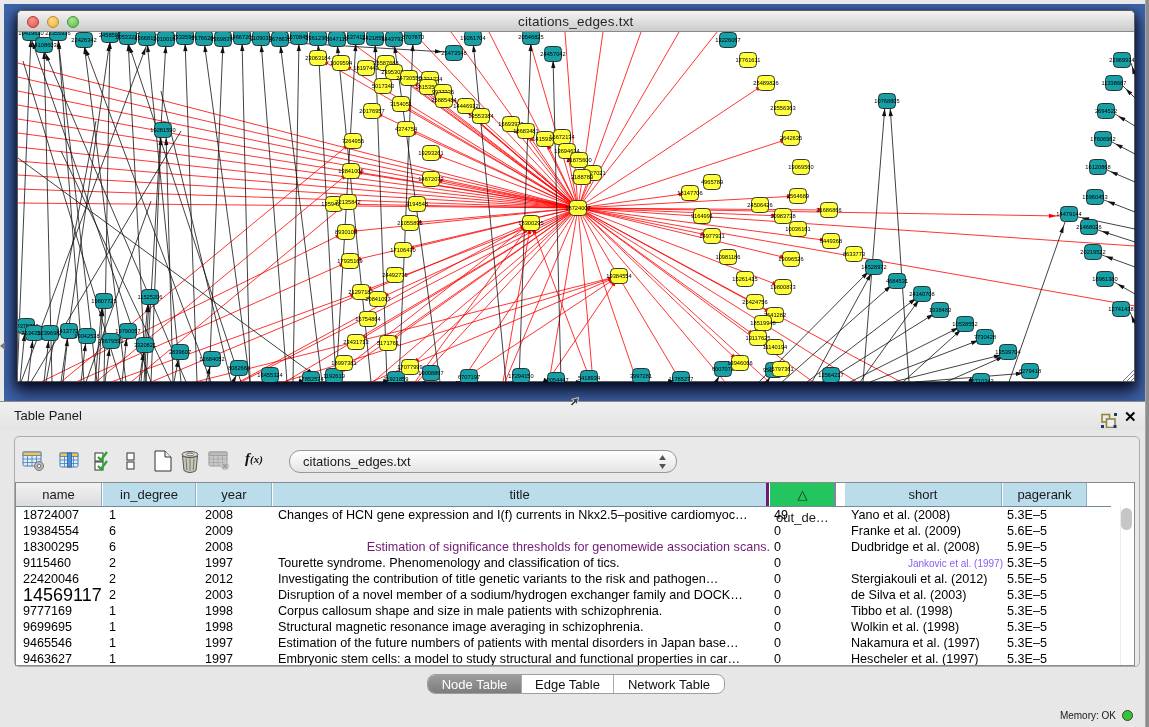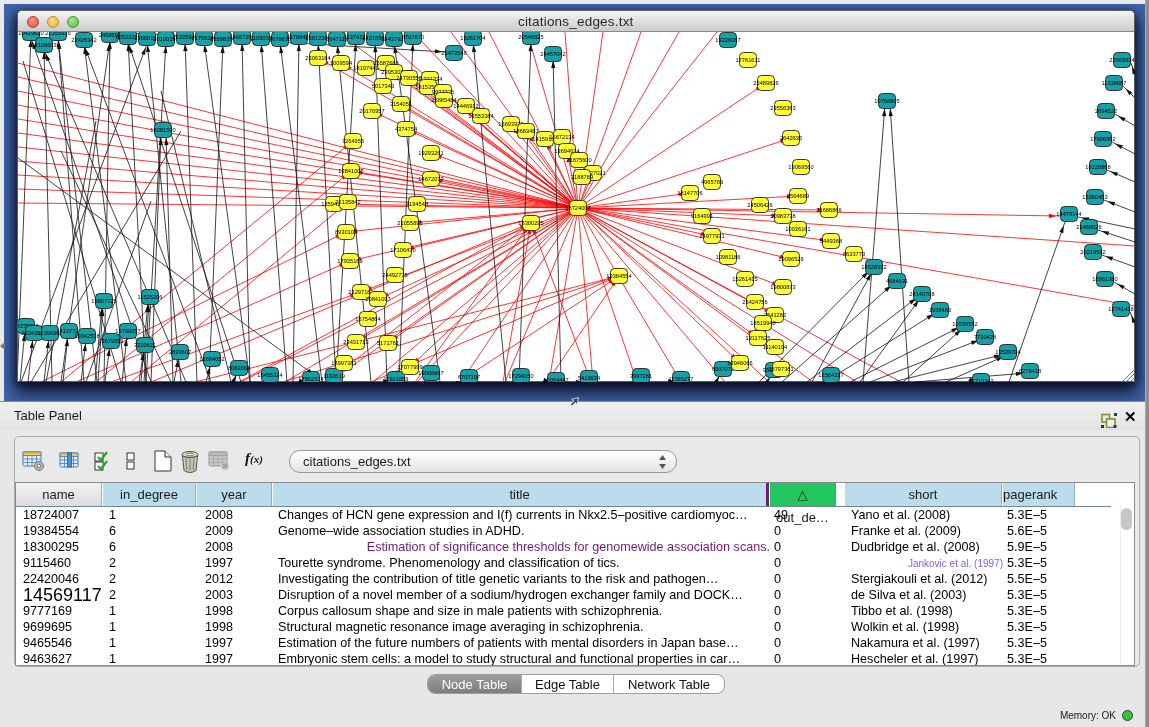--- a/index.html
+++ b/index.html
@@ -750,33 +750,32 @@
       <path d="M4.5 14l3.4-5H1.1z" fill="#555"></path>
     </svg>
 </div>
 <div id="tbl">
  <div style="position:absolute;left:0px;top:0;width:86px;height:23px;background:linear-gradient(#f2f2f2,#dcdcdc);border-right:1px solid #8fb0c0;text-align:center;line-height:23px;font-size:13px;color:#1a1a1a">name</div>
     <div style="position:absolute;left:87px;top:0;width:93px;height:23px;background:#badcEB;border-right:1px solid #8fb0c0;text-align:center;line-height:23px;font-size:13px;color:#1a1a1a">in_degree</div>
     <div style="position:absolute;left:181px;top:0;width:75px;height:23px;background:#badcEB;border-right:1px solid #8fb0c0;text-align:center;line-height:23px;font-size:13px;color:#1a1a1a">year</div>
     <div style="position:absolute;left:257px;top:0;width:496px;height:23px;background:#badcEB;border-right:3px solid #701a75;text-align:center;line-height:23px;font-size:13px;color:#1a1a1a">title</div>
     <div style="position:absolute;left:754px;top:0;width:66px;height:23px;background:#22c55e;border-right:1px solid #d946ef;text-align:center;line-height:23px;font-size:13px;color:#1a1a1a">△ out_de…</div>
     <div style="position:absolute;left:829px;top:0;width:157px;height:23px;background:#badcEB;border-right:1px solid #8fb0c0;text-align:center;line-height:23px;font-size:13px;color:#1a1a1a">short</div>
-    <div style="position:absolute;left:987px;top:0;width:72px;height:23px;background:#badcEB;border-right:1px solid #8fb0c0;line-height:23px;font-size:13px;color:#1a1a1a">pagerank</div>
+    <div style="position:absolute;left:987px;top:0;width:84px;height:23px;background:#badcEB;border-right:1px solid #8fb0c0;text-align:center;line-height:23px;font-size:13px;color:#1a1a1a">pagerank</div>
  <div id="hdrline"></div>
  <div style="position:absolute;left:7px;top:25px;width:80px;height:16px;line-height:15px;font-size:12.6px;color:#000;text-align:left;white-space:nowrap;overflow:hidden">18724007</div>
     <div style="position:absolute;left:93px;top:25px;width:88px;height:16px;line-height:15px;font-size:12.6px;color:#000;text-align:left;white-space:nowrap;overflow:hidden">1</div>
     <div style="position:absolute;left:189px;top:25px;width:68px;height:16px;line-height:15px;font-size:12.6px;color:#000;text-align:left;white-space:nowrap;overflow:hidden">2008</div>
     <div style="position:absolute;left:262px;top:25px;width:492px;height:16px;line-height:15px;font-size:12.6px;color:#000;text-align:left;white-space:nowrap;overflow:hidden">Changes of HCN gene expression and I(f) currents in Nkx2.5–positive cardiomyoc…</div>
     <div style="position:absolute;left:758px;top:25px;width:71px;height:16px;line-height:15px;font-size:12.6px;color:#000;text-align:left;white-space:nowrap;overflow:hidden">49</div>
     <div style="position:absolute;left:835px;top:25px;width:152px;height:16px;line-height:15px;font-size:12.6px;color:#000;text-align:left;white-space:nowrap;overflow:hidden">Yano et al. (2008)</div>
     <div style="position:absolute;left:991px;top:25px;width:89px;height:16px;line-height:15px;font-size:12.6px;color:#000;text-align:left;white-space:nowrap;overflow:hidden">5.3E–5</div>
     <div style="position:absolute;left:7px;top:41px;width:80px;height:16px;line-height:15px;font-size:12.6px;color:#000;text-align:left;white-space:nowrap;overflow:hidden">19384554</div>
     <div style="position:absolute;left:93px;top:41px;width:88px;height:16px;line-height:15px;font-size:12.6px;color:#000;text-align:left;white-space:nowrap;overflow:hidden">6</div>
     <div style="position:absolute;left:189px;top:41px;width:68px;height:16px;line-height:15px;font-size:12.6px;color:#000;text-align:left;white-space:nowrap;overflow:hidden">2009</div>
-    <div style="position:absolute;left:262px;top:41px;width:492px;height:16px;line-height:15px;font-size:12.6px;color:#000;text-align:left;white-space:nowrap;overflow:hidden">Genome–wide association studies in ADHD.</div>
     <div style="position:absolute;left:758px;top:41px;width:71px;height:16px;line-height:15px;font-size:12.6px;color:#000;text-align:left;white-space:nowrap;overflow:hidden">0</div>
     <div style="position:absolute;left:835px;top:41px;width:152px;height:16px;line-height:15px;font-size:12.6px;color:#000;text-align:left;white-space:nowrap;overflow:hidden">Franke et al. (2009)</div>
     <div style="position:absolute;left:991px;top:41px;width:89px;height:16px;line-height:15px;font-size:12.6px;color:#000;text-align:left;white-space:nowrap;overflow:hidden">5.6E–5</div>
     <div style="position:absolute;left:7px;top:57px;width:80px;height:16px;line-height:15px;font-size:12.6px;color:#000;text-align:left;white-space:nowrap;overflow:hidden">18300295</div>
     <div style="position:absolute;left:93px;top:57px;width:88px;height:16px;line-height:15px;font-size:12.6px;color:#000;text-align:left;white-space:nowrap;overflow:hidden">6</div>
     <div style="position:absolute;left:189px;top:57px;width:68px;height:16px;line-height:15px;font-size:12.6px;color:#000;text-align:left;white-space:nowrap;overflow:hidden">2008</div>
     <div style="position:absolute;left:262px;top:57px;width:492px;height:16px;line-height:15px;font-size:12.6px;color:#701a75;text-align:right;white-space:nowrap;overflow:hidden">Estimation of significance thresholds for genomewide association scans.</div>
     <div style="position:absolute;left:758px;top:57px;width:71px;height:16px;line-height:15px;font-size:12.6px;color:#000;text-align:left;white-space:nowrap;overflow:hidden">0</div>
     <div style="position:absolute;left:835px;top:57px;width:152px;height:16px;line-height:15px;font-size:12.6px;color:#000;text-align:left;white-space:nowrap;overflow:hidden">Dudbridge et al. (2008)</div>
     <div style="position:absolute;left:991px;top:57px;width:89px;height:16px;line-height:15px;font-size:12.6px;color:#000;text-align:left;white-space:nowrap;overflow:hidden">5.9E–5</div>

